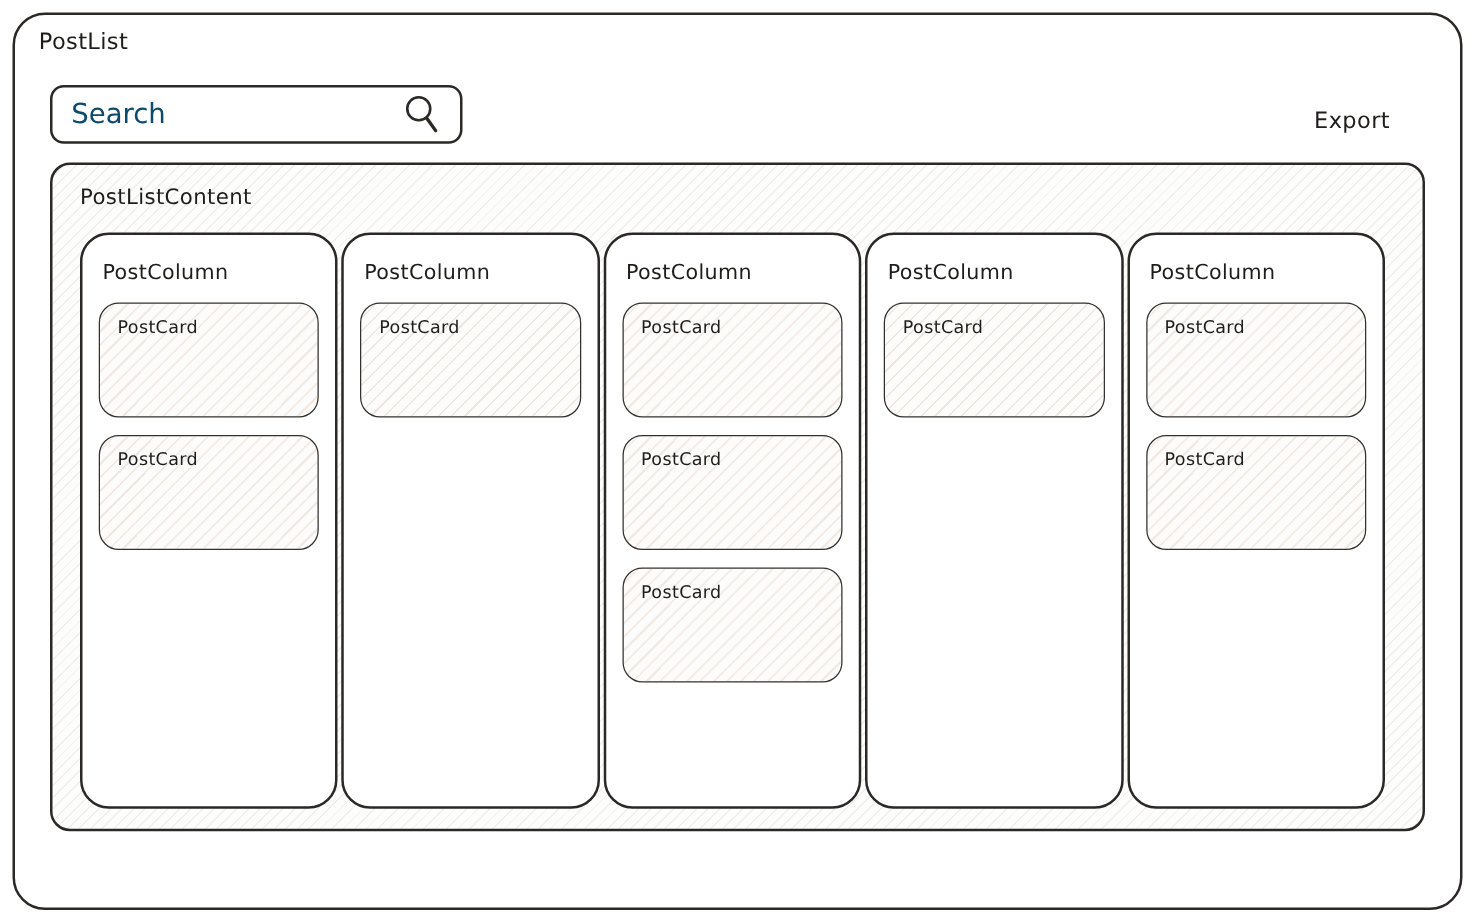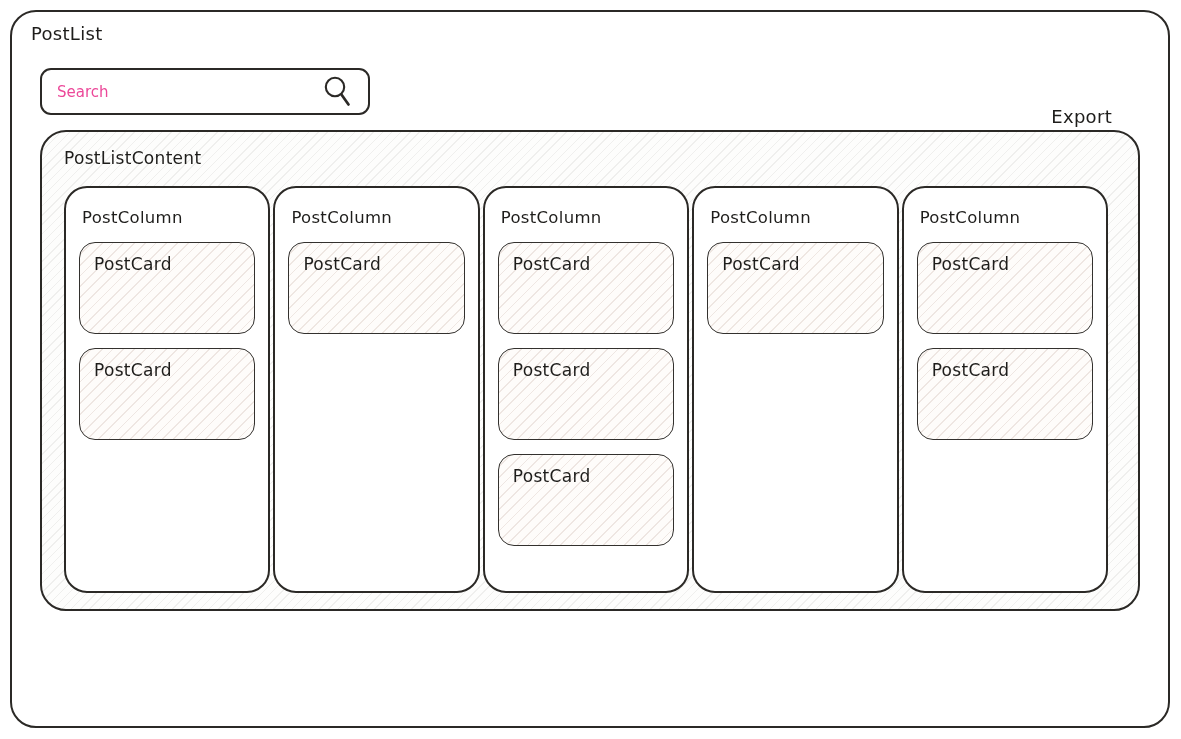--- a/index.html
+++ b/index.html
@@ -34,39 +34,38 @@
     border: 2px solid #2b2926;
     border-radius: 11px;
     background: #ffffff;
     display: flex;
     align-items: center;
     justify-content: space-between;
     padding: 0 16px 0 15px;
     cursor: text;
   }
   .search-ph {
-    font-size: 15px;
-    color: #ec4899;
+    font-size: 22px;
+    color: #0c4a6e;
   }
   .mag { width: 30px; height: 33px; display: block; }
   .export {
     position: absolute;
     right: 56px; top: 74px;
     font-size: 18px;
     letter-spacing: 0.3px;
     cursor: pointer;
-    margin-top: 20px;
   }
   .content {
     position: absolute;
     left: 28px; top: 118px;
-    width: 1100px; height: 481px;
+    width: 1100px; height: 535px;
     box-sizing: border-box;
     border: 2px solid #2b2926;
-    border-radius: 26px;
+    border-radius: 16px;
     background-color: #fdfdfc;
     background-image: repeating-linear-gradient(
       135deg,
       rgba(128,126,120,0.11) 0px,
       rgba(128,126,120,0.11) 1px,
       transparent 1px,
       transparent 6.5px
     );
     overflow: hidden;
   }
@@ -111,21 +110,21 @@
       rgba(158,120,100,0.16) 0px,
       rgba(158,120,100,0.16) 1.2px,
       transparent 1.2px,
       transparent 7.6px
     );
     padding: 11px 14px;
     margin-bottom: 14px;
     cursor: pointer;
   }
   .card-label {
-    font-size: 17px;
+    font-size: 14px;
     letter-spacing: 0.3px;
   }
 </style>
 </head>
 <body>
 
 <div class="stage">
   <div class="panel">
 
     <div class="panel-title">PostList</div>

